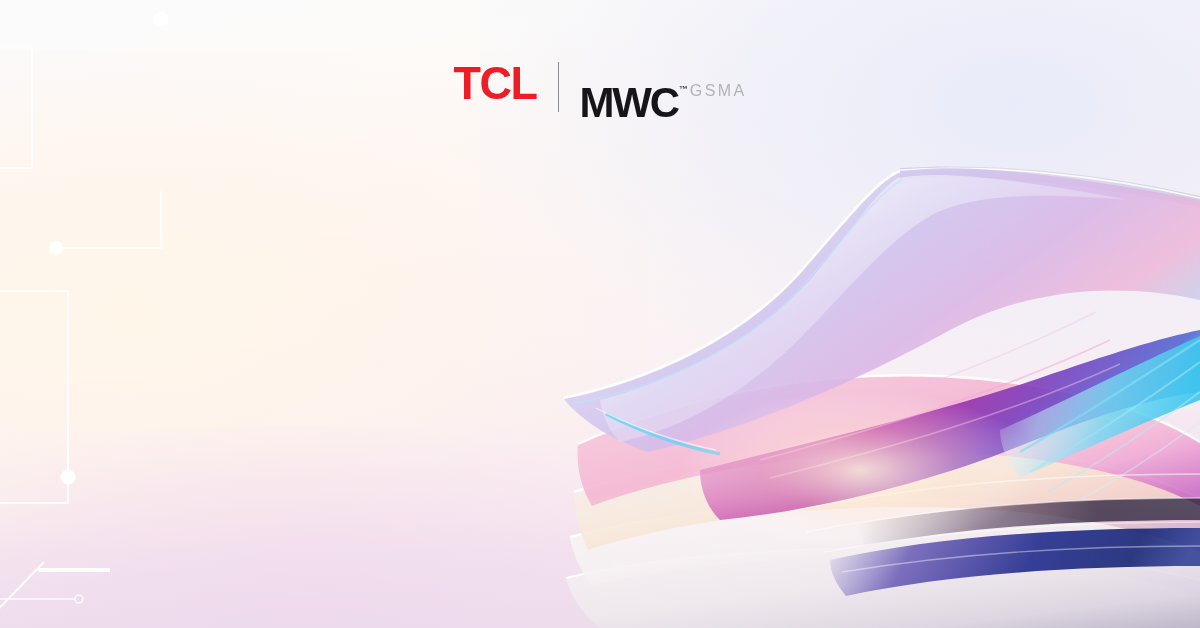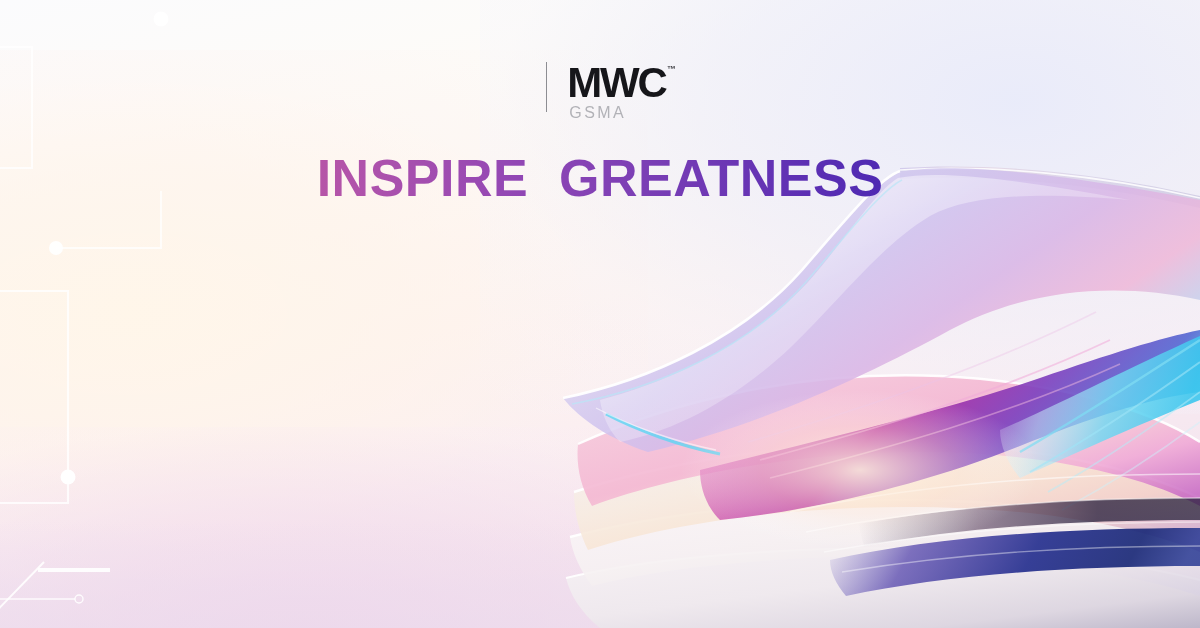--- a/index.html
+++ b/index.html
@@ -82,21 +82,21 @@
     font-family:"Liberation Sans", sans-serif;
     transform:scaleY(1.02);
   }
   .logo-divider {
     width:1px; height:50px;
     background:#8d8d92;
     margin:0 20px 0 22px;
     flex:0 0 auto;
     align-self:flex-start;
   }
-  #mwc-block { display:flex; flex-direction:column; align-items:flex-start; }
+  #mwc-block { display:flex; flex-direction:row; align-items:flex-start;margin-top:20px; }
   #mwc-row { display:flex; align-items:flex-start; }
   #mwc-wordmark {
     font-size:42px;
     font-weight:bold;
     letter-spacing:-2.2px;
     line-height:42px;
     color:#16161a;
     font-family:"Liberation Sans", sans-serif;
   }
   #mwc-tm {
@@ -387,27 +387,27 @@
       <path d="M824,552 C934,532 1060,522 1200,522" stroke="#ffffff" stroke-opacity="0.46" stroke-width="1.4" fill="none"></path>
       <path d="M842,572 C952,554 1074,546 1200,546" stroke="#ffffff" stroke-opacity="0.42" stroke-width="1.3" fill="none"></path>
     </g>
 
     <g>
       <ellipse cx="860" cy="470" rx="180" ry="80" fill="url(#gGlowCenter)"></ellipse>
     </g>
   </svg>
 
   <div id="logo-lockup">
+    <div id="tcl-wordmark" style="color:#ee1c25">TCL</div>
 
     <div class="logo-divider"></div>
 
     <div id="mwc-block">
       <div id="mwc-row">
         <span id="mwc-wordmark">MWC</span>
         <span id="mwc-tm">™</span>
       </div>
       <div id="gsma-sub">GSMA</div>
     </div>
   </div>
 
-  <div id="headline">INSPIRE GREATNESS</div>
 
 </div>
 
 </body></html>

